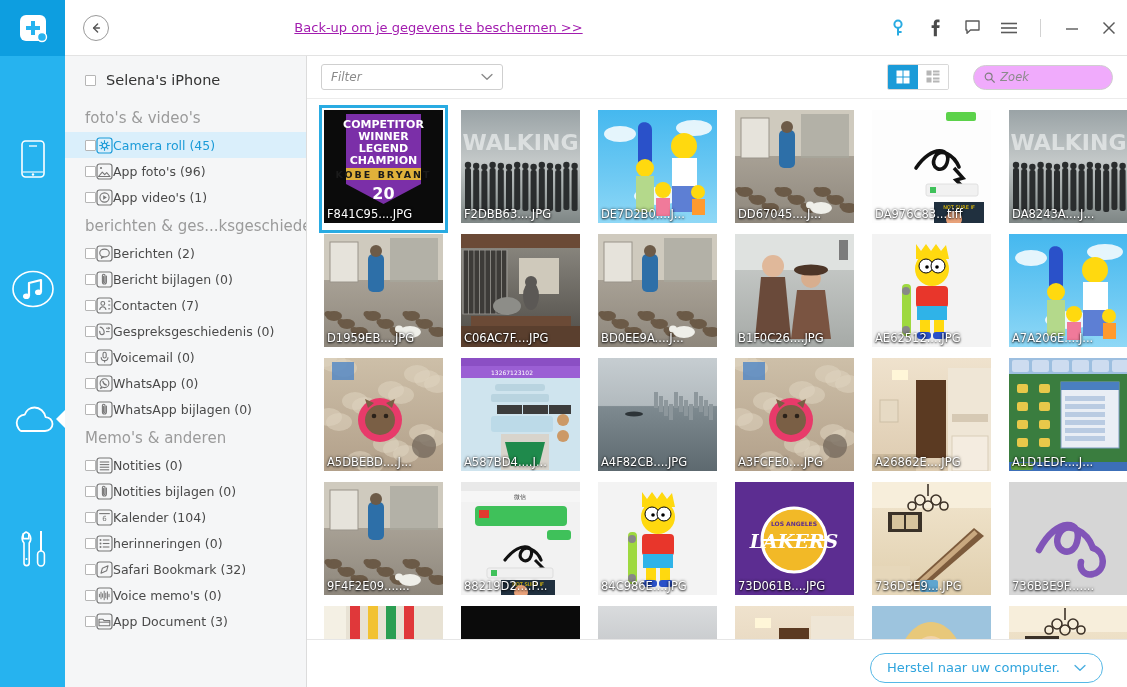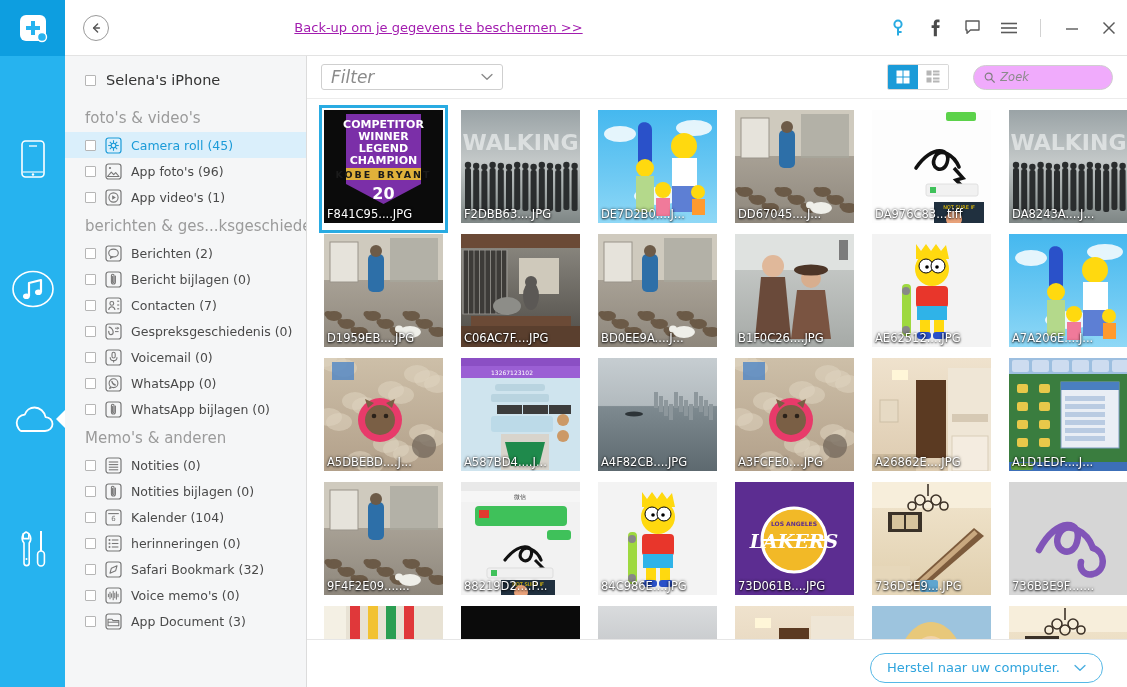--- a/index.html
+++ b/index.html
@@ -64,21 +64,21 @@
   }
   .sb-head {
     display: flex; align-items: center; gap: 10px;
     padding: 16px 0 14px 20px; font-size: 14.5px; color: #333;
   }
   .sb-group {
     font-size: 15px; color: #9b9b9b; padding: 7px 0 5px 20px;
     white-space: nowrap; overflow: hidden;
   }
   .sb-item {
-    display: flex; align-items: center; gap: 9px; height: 26px;
+    display: flex; align-items: center; height: 26px;
     padding-left: 20px; font-size: 12.5px; color: #4a4a4a; cursor: pointer;
   }
   .sb-item.selected { background: #daeffb; color: #1b9bd8; }
   .cb {
     width: 11px; height: 11px; border: 1px solid #b6b6b6; background: #fff;
     flex: 0 0 11px; border-radius: 1px; cursor: pointer;
   }
   .sb-ico {
     width: 17px; height: 17px; flex: 0 0 17px; display: flex;
     align-items: center; justify-content: center; color: #777;
@@ -90,21 +90,21 @@
   .content { flex: 1; display: flex; flex-direction: column; min-width: 0; background: #fff; }
   .toolbar {
     height: 42px; flex: 0 0 42px; display: flex; align-items: center;
     padding: 0 18px 0 14px; gap: 10px;
   }
   .filter-sel {
     width: 182px; height: 26px; border: 1px solid #cfcfcf; border-radius: 3px;
     background: #fff; display: flex; align-items: center; justify-content: space-between;
     padding: 0 9px; cursor: pointer;
   }
-  .filter-sel span { font-size: 17px; color: #8b8b8b; font-style: italic; }
+  .filter-sel span { font-size: 12px; color: #8b8b8b; font-style: italic; }
   .tb-spacer { flex: 1; }
   .view-toggle { display: flex; border: 1px solid #d8d8d8; border-radius: 2px; overflow: hidden; }
   .vt-btn {
     width: 30px; height: 24px; display: flex; align-items: center;
     justify-content: center; background: #fff; cursor: pointer;
   }
   .vt-btn.active { background: #1b9bd8; }
   .searchbox {
     width: 140px; height: 25px; border: 1px solid #cfcfcf; border-radius: 13px;
     display: flex; align-items: center; gap: 5px; padding: 0 10px; margin-left: 14px;

